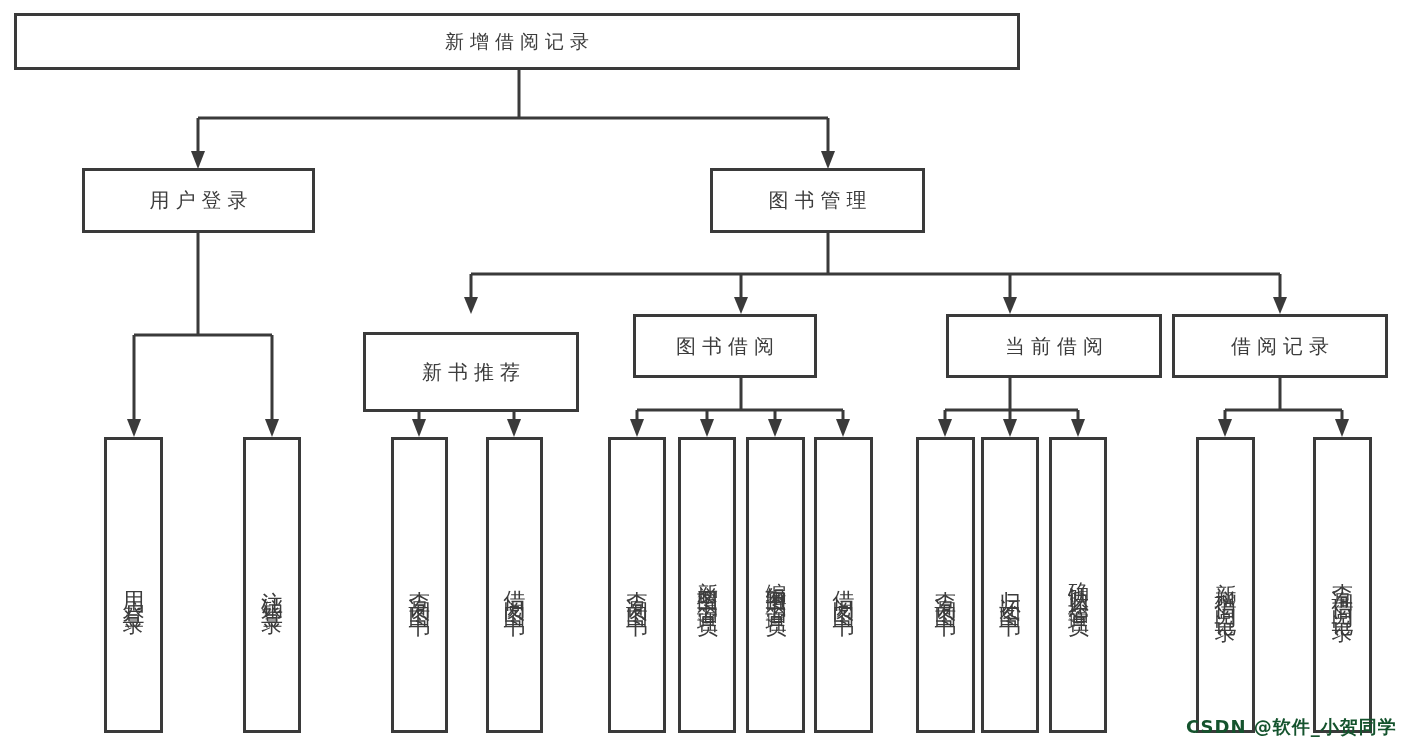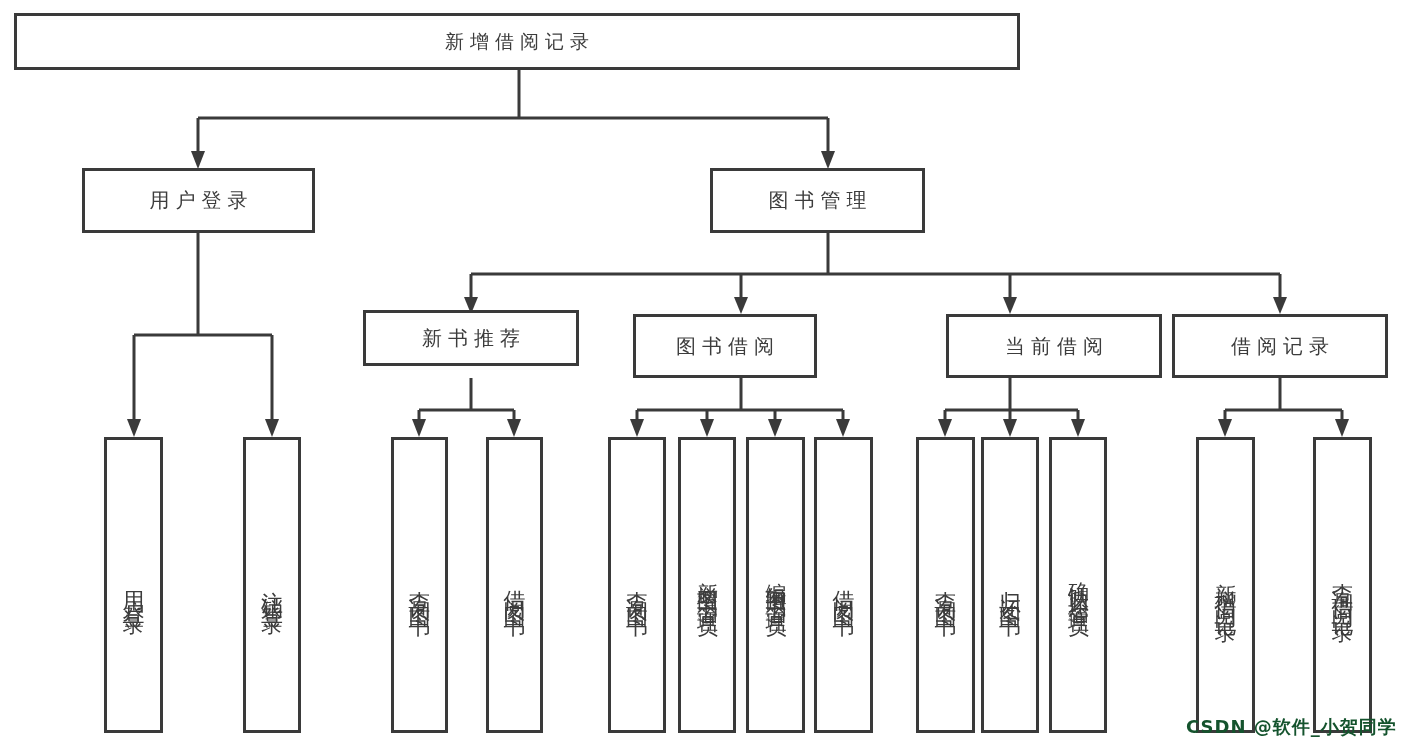--- a/index.html
+++ b/index.html
@@ -114,21 +114,21 @@
       <polygon points="1218,419 1232,419 1225,437" fill="#3a3a3a" stroke="none"></polygon>
       <polygon points="1335,419 1349,419 1342,437" fill="#3a3a3a" stroke="none"></polygon>
     </g>
   </svg>
 
   <div class="node h-node root-node" style="left:14px;top:13px;width:1006px;height:57px">新增借阅记录</div>
 
   <div class="node h-node" style="left:82px;top:168px;width:233px;height:65px">用户登录</div>
   <div class="node h-node" style="left:710px;top:168px;width:215px;height:65px">图书管理</div>
 
-  <div class="node h-node" style="left:363px;top:310px;width:216px;height:56px">新书推荐</div>
+  <div class="node h-node" style="left:363px;top:332px;width:216px;height:80px">新书推荐</div>
   <div class="node h-node" style="left:633px;top:314px;width:184px;height:64px">图书借阅</div>
   <div class="node h-node" style="left:946px;top:314px;width:216px;height:64px">当前借阅</div>
   <div class="node h-node" style="left:1172px;top:314px;width:216px;height:64px">借阅记录</div>
 
   <div class="node v-node" style="left:104px;top:437px;width:59px;height:296px">用户登录</div>
   <div class="node v-node" style="left:243px;top:437px;width:58px;height:296px">注销登录</div>
 
   <div class="node v-node" style="left:391px;top:437px;width:57px;height:296px">查询图书</div>
   <div class="node v-node" style="left:486px;top:437px;width:57px;height:296px">借阅图书</div>
 

